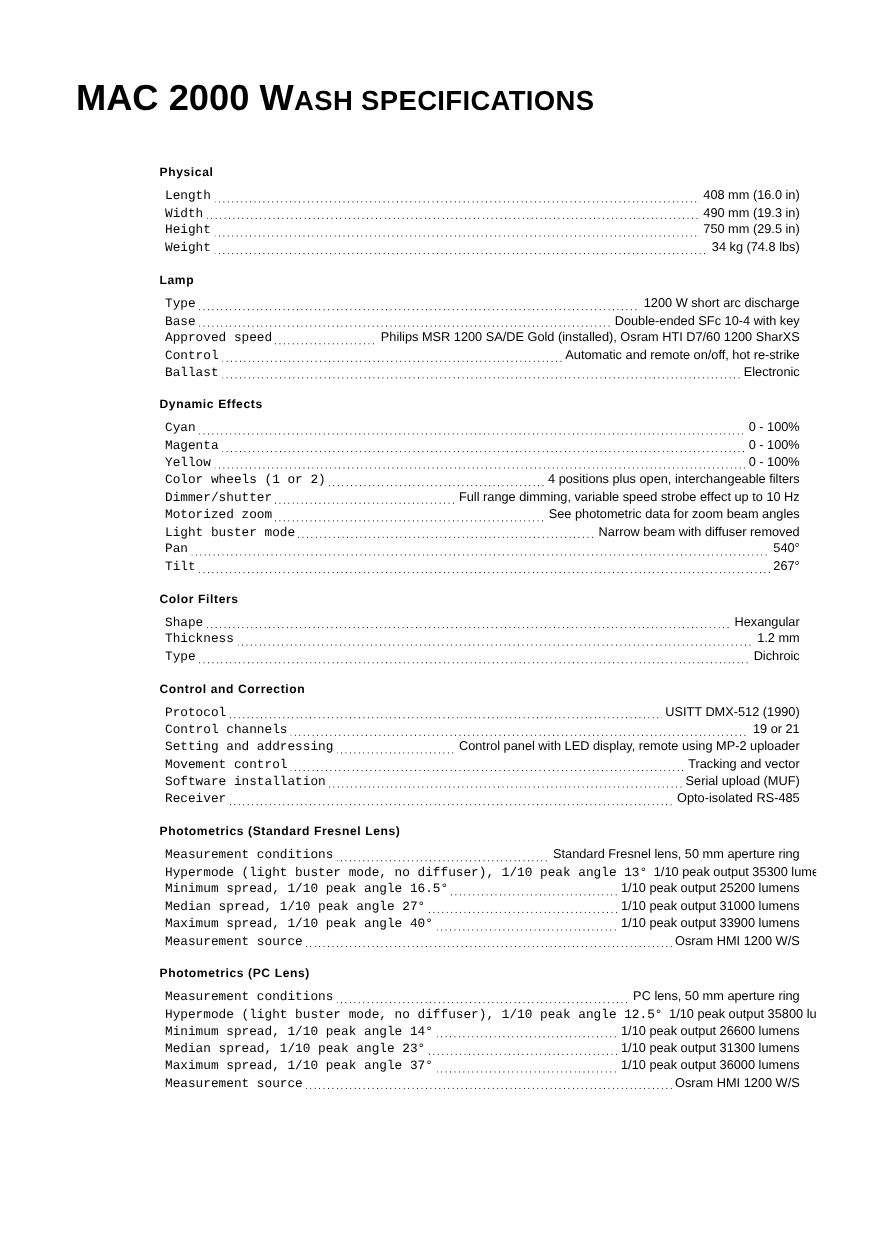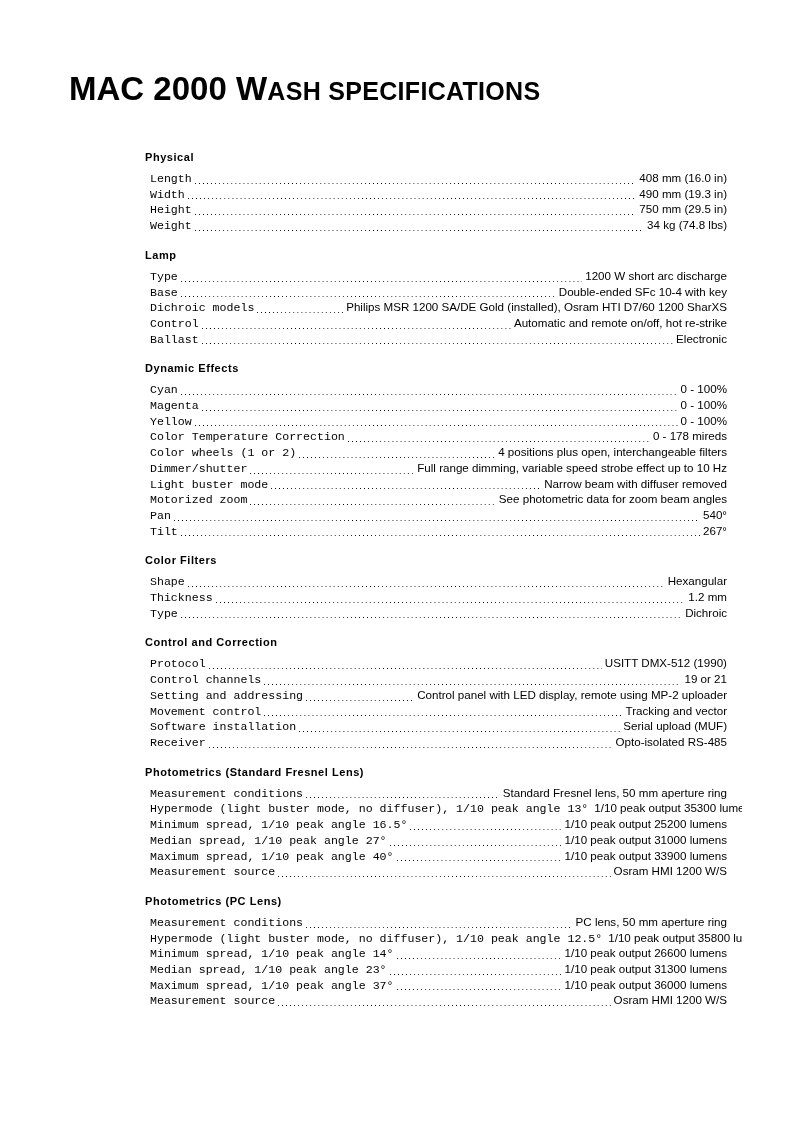--- a/index.html
+++ b/index.html
@@ -152,21 +152,21 @@
             <span class="spec-label gap-pre">Type</span>
             <span class="spec-leader"></span>
             <span class="spec-value gap-post">1200 W short arc discharge</span>
           </li>
           <li class="spec-row">
             <span class="spec-label gap-pre">Base</span>
             <span class="spec-leader"></span>
             <span class="spec-value gap-post">Double-ended SFc 10-4 with key</span>
           </li>
           <li class="spec-row">
-            <span class="spec-label gap-pre">Dichroic models</span>
+            <span class="spec-label gap-pre">Approved speed</span>
             <span class="spec-leader"></span>
             <span class="spec-value gap-post">Philips MSR 1200 SA/DE Gold (installed), Osram HTI D7/60 1200 SharXS</span>
           </li>
           <li class="spec-row">
             <span class="spec-label gap-pre">Control</span>
             <span class="spec-leader"></span>
             <span class="spec-value gap-post">Automatic and remote on/off, hot re-strike</span>
           </li>
           <li class="spec-row">
             <span class="spec-label gap-pre">Ballast</span>
@@ -187,45 +187,40 @@
             <span class="spec-label gap-pre">Magenta</span>
             <span class="spec-leader"></span>
             <span class="spec-value gap-post">0 - 100%</span>
           </li>
           <li class="spec-row">
             <span class="spec-label gap-pre">Yellow</span>
             <span class="spec-leader"></span>
             <span class="spec-value gap-post">0 - 100%</span>
           </li>
           <li class="spec-row">
-            <span class="spec-label gap-pre">Color Temperature Correction</span>
-            <span class="spec-leader"></span>
-            <span class="spec-value gap-post">0 - 178 mireds</span>
-          </li>
-          <li class="spec-row">
             <span class="spec-label gap-pre">Color wheels (1 or 2)</span>
             <span class="spec-leader"></span>
             <span class="spec-value gap-post">4 positions plus open, interchangeable filters</span>
           </li>
           <li class="spec-row">
             <span class="spec-label gap-pre">Dimmer/shutter</span>
             <span class="spec-leader"></span>
             <span class="spec-value gap-post">Full range dimming, variable speed strobe effect up to 10 Hz</span>
           </li>
           <li class="spec-row">
+            <span class="spec-label gap-pre">Motorized zoom</span>
+            <span class="spec-leader"></span>
+            <span class="spec-value gap-post">See photometric data for zoom beam angles</span>
+          </li>
+          <li class="spec-row">
             <span class="spec-label gap-pre">Light buster mode</span>
             <span class="spec-leader"></span>
             <span class="spec-value gap-post">Narrow beam with diffuser removed</span>
           </li>
           <li class="spec-row">
-            <span class="spec-label gap-pre">Motorized zoom</span>
-            <span class="spec-leader"></span>
-            <span class="spec-value gap-post">See photometric data for zoom beam angles</span>
-          </li>
-          <li class="spec-row">
             <span class="spec-label gap-pre">Pan</span>
             <span class="spec-leader"></span>
             <span class="spec-value gap-post">540°</span>
           </li>
           <li class="spec-row">
             <span class="spec-label gap-pre">Tilt</span>
             <span class="spec-leader"></span>
             <span class="spec-value gap-post">267°</span>
           </li>
         </ul>

